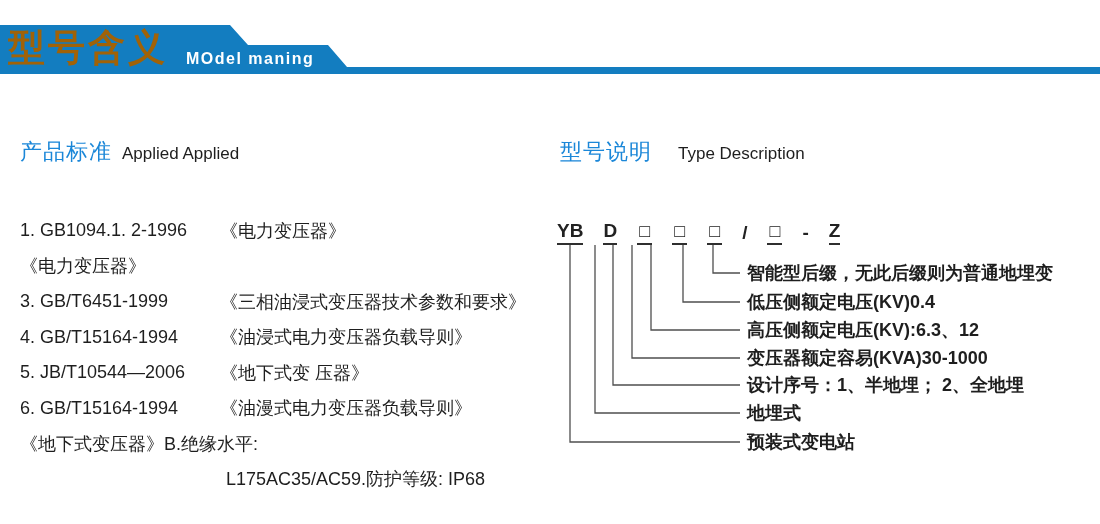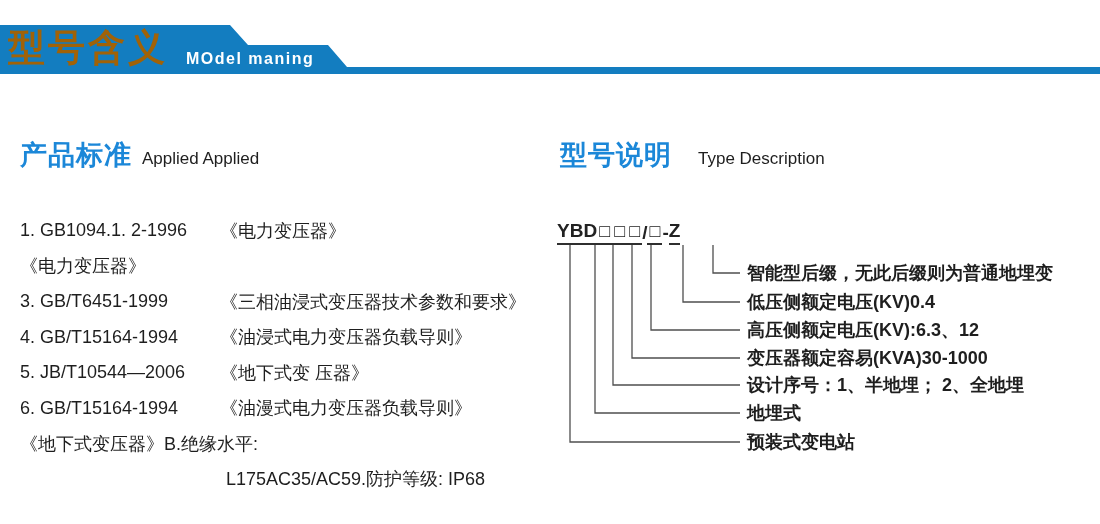--- a/index.html
+++ b/index.html
@@ -20,33 +20,33 @@
   .banner-title{
     position:absolute;left:8px;top:29px;z-index:2;
     color:#a16207;font-size:37px;font-weight:bold;letter-spacing:3px;line-height:1;
   }
   .banner-sub{
     position:absolute;left:186px;top:51px;z-index:2;
     color:#fff;font-size:16px;letter-spacing:1.5px;line-height:1;font-weight:bold;
   }
   
   .section-title{position:absolute;display:flex;align-items:baseline;white-space:nowrap;}
-  .section-title .zh{color:var(--section_title);font-size:27px;font-weight:bold;letter-spacing:1px;}
+  .section-title .zh{color:var(--section_title);font-size:22px;font-weight:normal;letter-spacing:1px;}
   .section-title .en{color:var(--text);font-size:17px;margin-left:10px;}
   #left-title{left:20px;top:137px;}
   #right-title{left:560px;top:137px;}
   #right-title .en{margin-left:26px;}
   
   .std-list{position:absolute;left:20px;top:213px;width:530px;font-size:18px;}
   .std-row{display:flex;height:35.5px;align-items:center;white-space:nowrap;}
   .std-code{min-width:200px;}
   .std-cont{height:35.5px;display:flex;align-items:center;padding-left:206px;white-space:nowrap;}
   
   .code-row{
-    position:absolute;left:557px;top:221px;display:flex;gap:0;align-items:flex-end;
+    position:absolute;left:557px;top:221px;display:flex;gap:20px;align-items:flex-end;
     font-size:19px;font-weight:bold;line-height:1;color:#222;white-space:nowrap;
   }
   .code-row .cp{padding-bottom:3px;}
   .code-row .u{border-bottom:2px solid #2f2f2f;}
   .code-row .sq{width:15px;text-align:center;font-size:18px;}
   
   .connector-svg{position:absolute;left:0;top:0;width:1100px;height:524px;color:var(--line);pointer-events:none;}
   
   .code-desc{
     position:absolute;left:747px;height:24px;line-height:24px;

